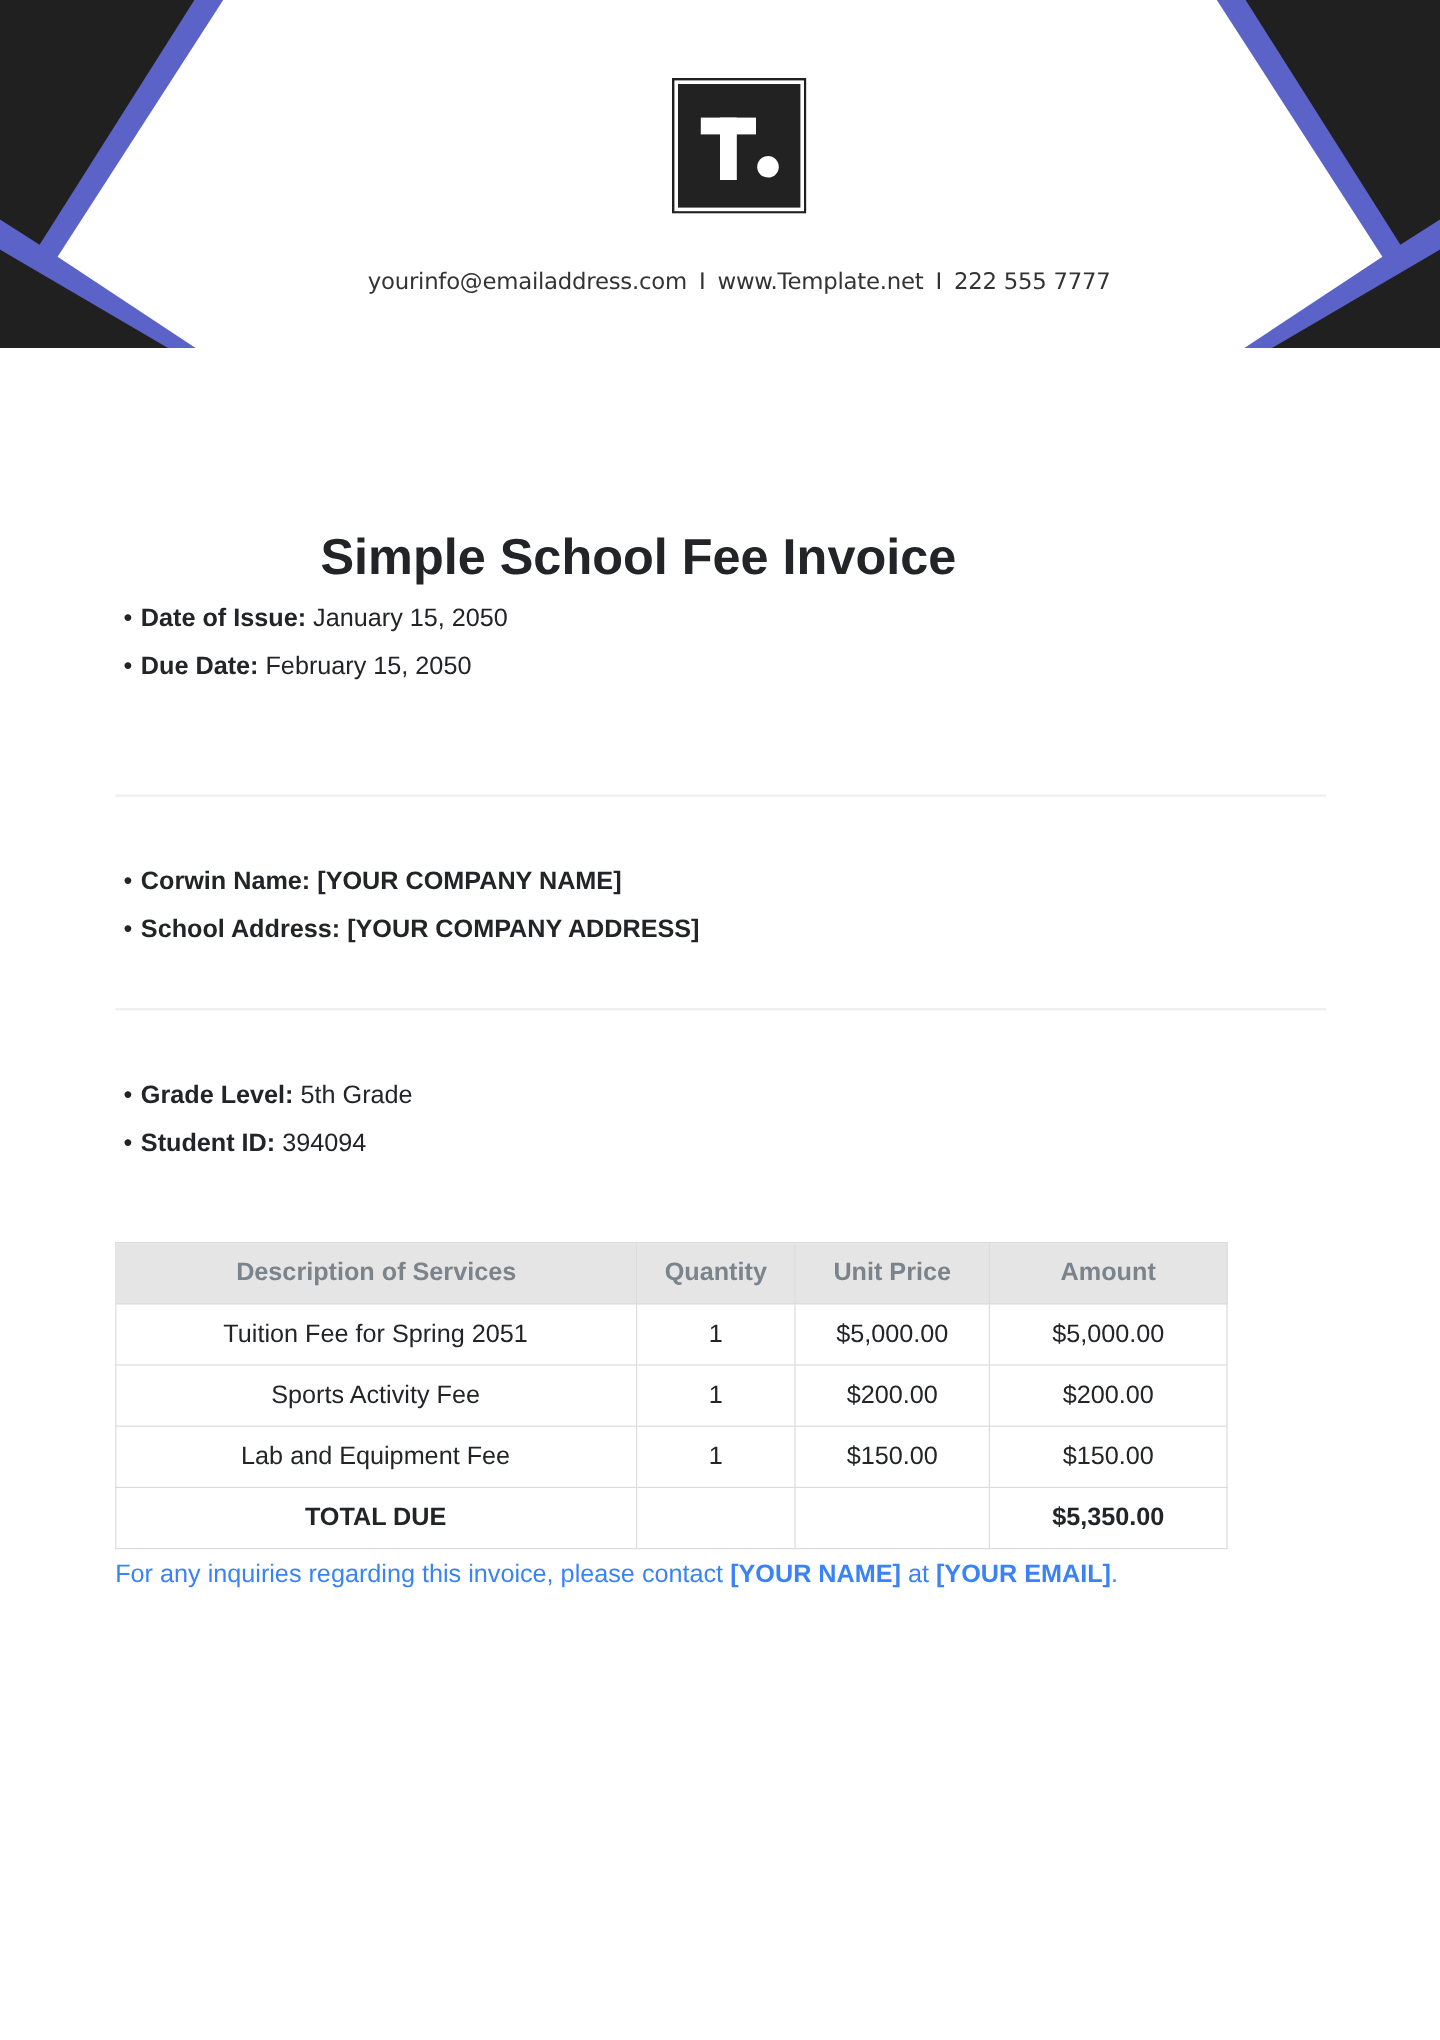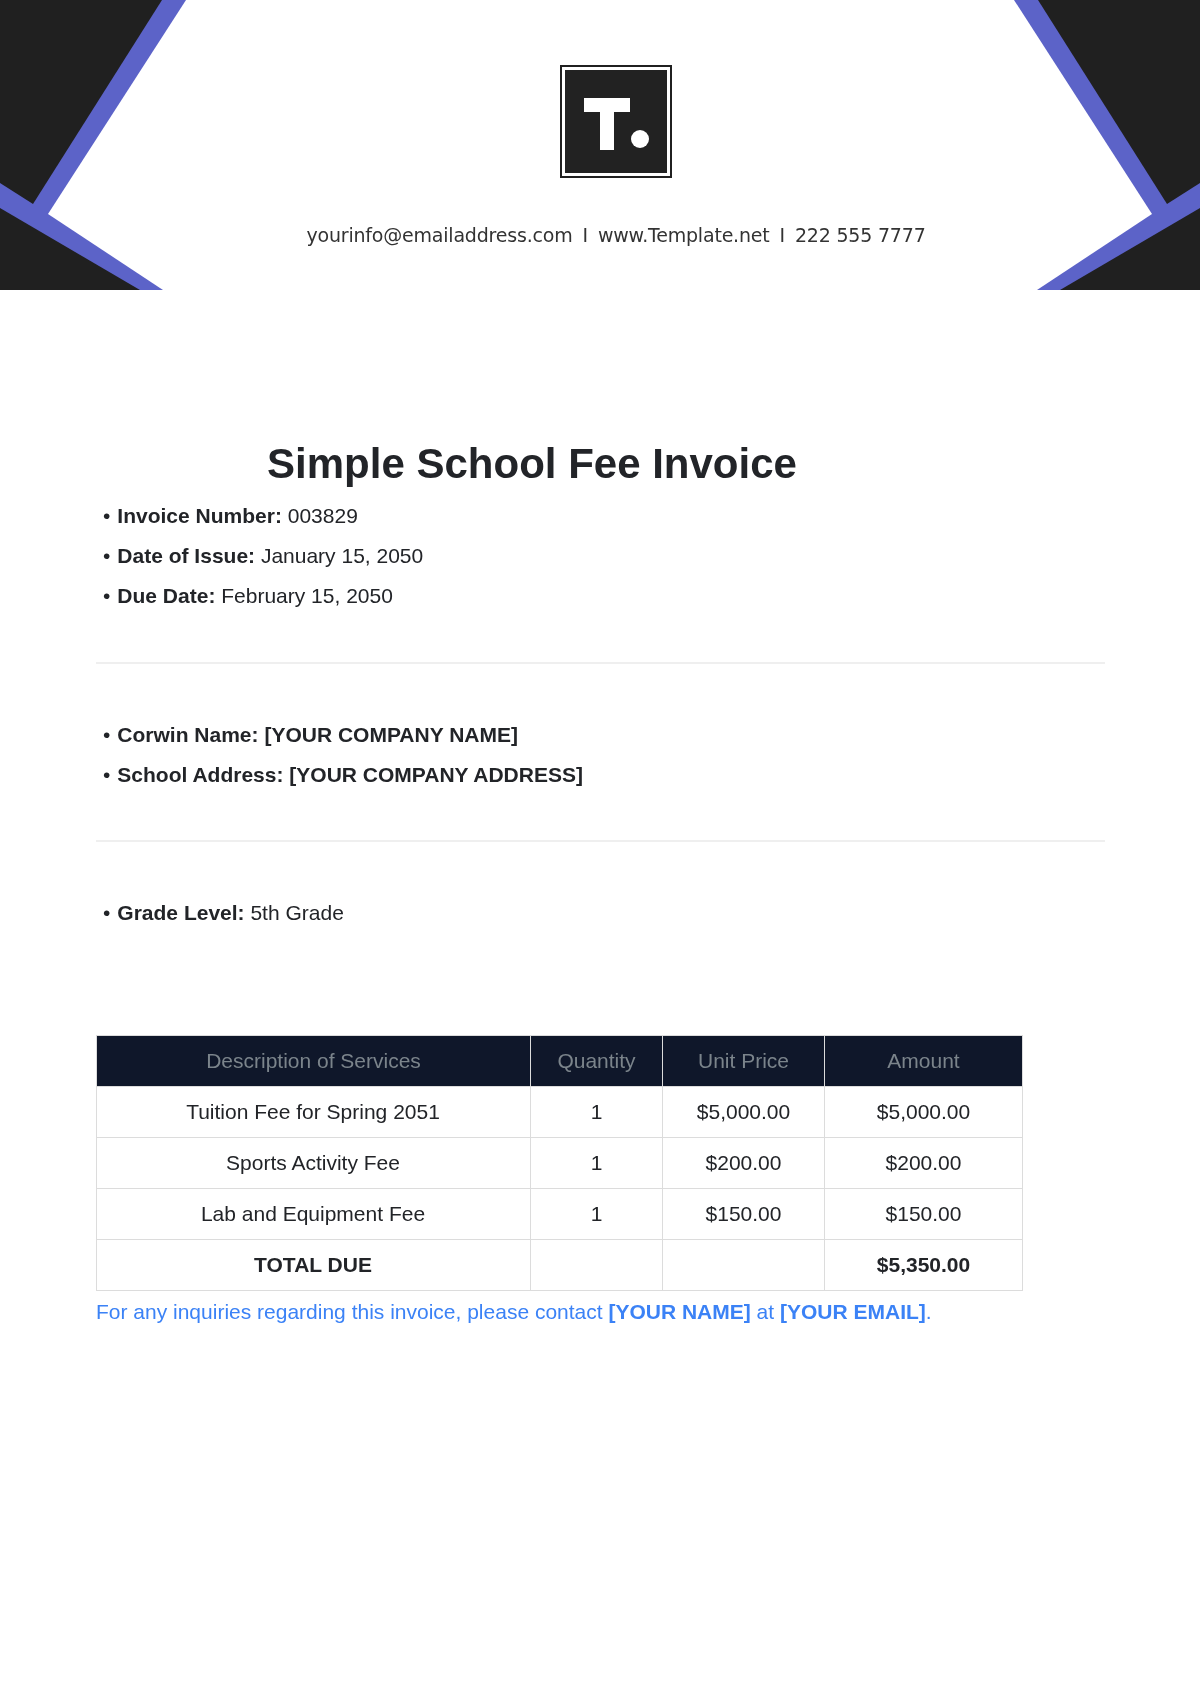--- a/index.html
+++ b/index.html
@@ -23,21 +23,21 @@
   .list { position: absolute; left: 103px; margin: 0; padding: 0; list-style: none; font-size: 21px; }
   .list li { height: 40px; line-height: 40px; white-space: nowrap; }
   .list li::before { content: "\2022"; margin-right: 7px; }
   .list .lbl { font-weight: bold; }
   .divider { position: absolute; left: 96px; width: 1009px; height: 2px; background: #efefef; }
   table.items {
     position: absolute; left: 96px; top: 1035px; border-collapse: collapse;
     font-size: 21px; color: #222428;
   }
   table.items th, table.items td { border: 1px solid #dcdcdc; height: 50px; padding: 0 8px; }
-  table.items th { background: #0f172a; color: #7b848b; font-weight: normal; text-align: center; }
+  table.items th { background: #e5e5e5; color: #7b848b; font-weight: bold; text-align: center; }
   table.items td.c { text-align: center; }
   table.items td.l { text-align: center; padding-left: 7px; }
   table.items tr.total td { font-weight: bold; }
   .footer-note { position: absolute; left: 96px; top: 1300px; font-size: 21px; color: #3b82f6; white-space: nowrap; }
   .footer-note b { font-weight: bold; }
 </style>
 </head>
 <body>
 
 <div class="header">
@@ -61,36 +61,36 @@
   </div>
 
   <div class="contact">
     <span>yourinfo@emailaddress.com</span><span class="sep">I</span><span>www.Template.net</span><span class="sep">I</span><span>222 555 7777</span>
   </div>
 </div>
 
 <h1 class="title">Simple School Fee Invoice</h1>
 
 <ul class="list" style="top:496px;">
-  <li><span class="lbl">Invoice Number:</span> <span>003829</span></li>
   <li><span class="lbl">Date of Issue:</span> <span>January 15, 2050</span></li>
   <li><span class="lbl">Due Date:</span> <span>February 15, 2050</span></li>
 </ul>
 
 <div class="divider" style="top:662px;"></div>
 
 <ul class="list" style="top:715px;">
   <li><span class="lbl">Corwin Name:</span> <span class="lbl">[YOUR COMPANY NAME]</span></li>
   <li><span class="lbl">School Address:</span> <span class="lbl">[YOUR COMPANY ADDRESS]</span></li>
 </ul>
 
 <div class="divider" style="top:840px;"></div>
 
 <ul class="list" style="top:893px;">
   <li><span class="lbl">Grade Level:</span> <span>5th Grade</span></li>
+  <li><span class="lbl">Student ID:</span> <span>394094</span></li>
 </ul>
 
 <table class="items">
   <colgroup>
     <col style="width:434px">
       <col style="width:132px">
       <col style="width:162px">
       <col style="width:198px">
   </colgroup>
   <thead>

